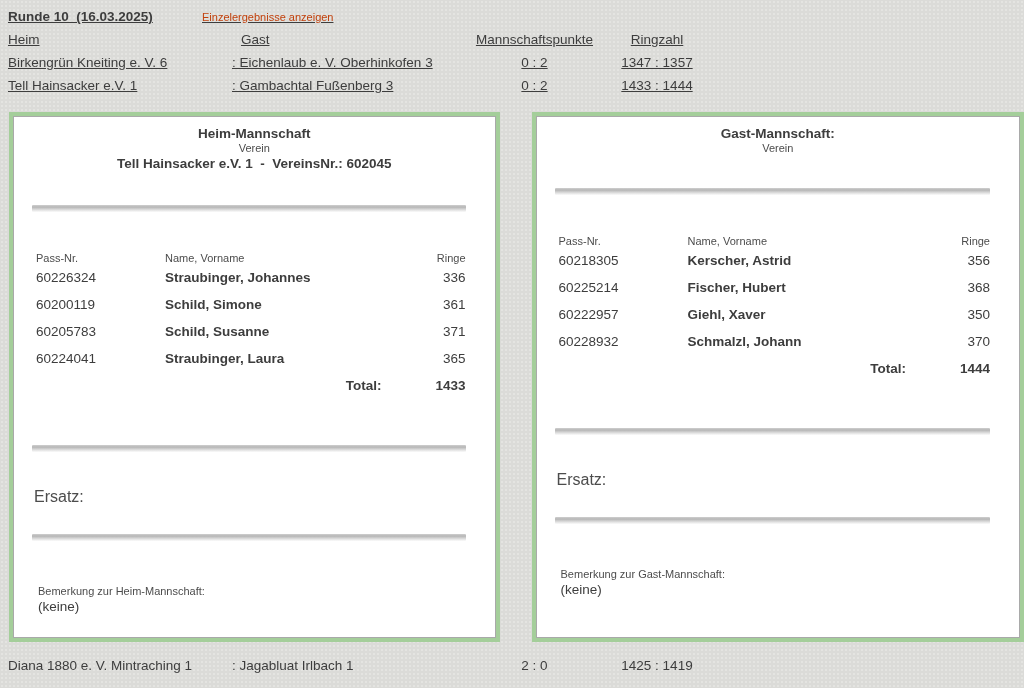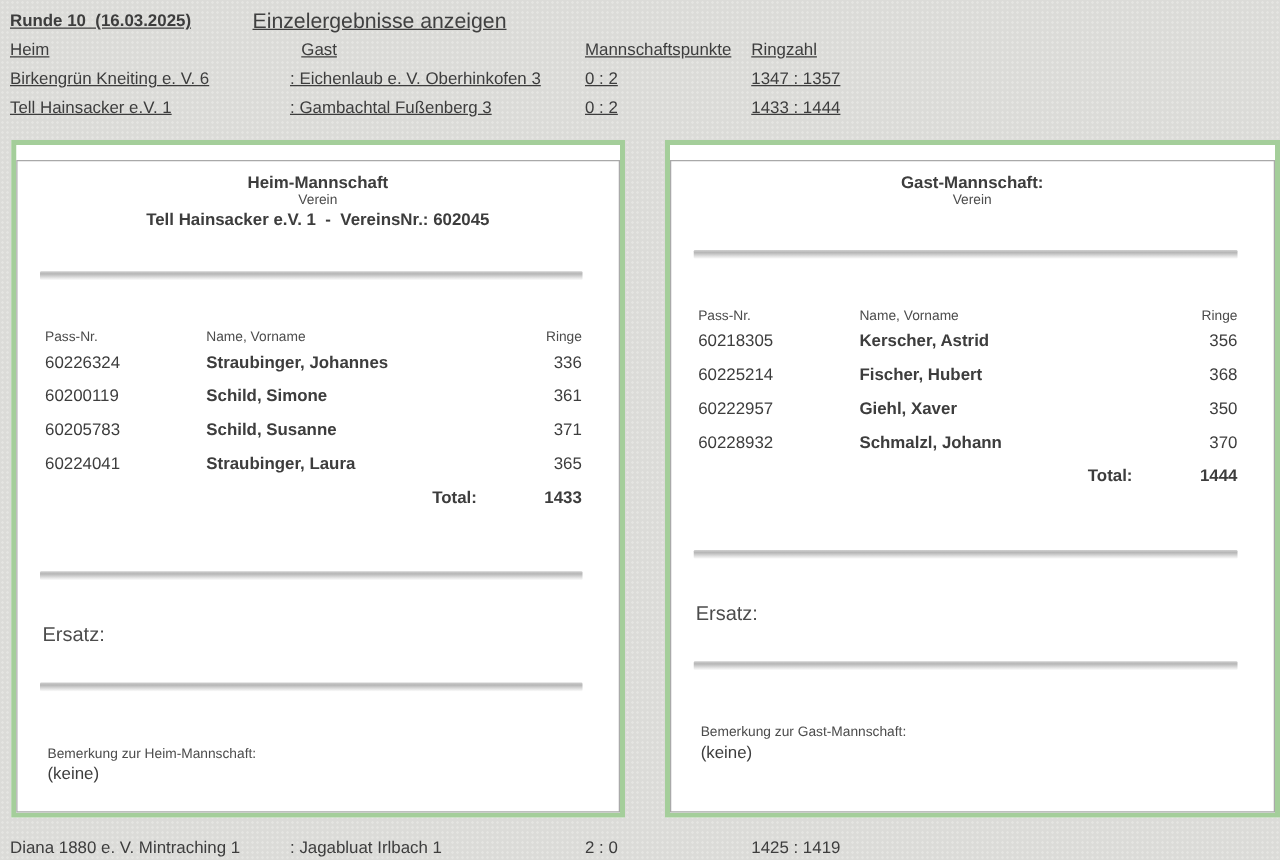--- a/index.html
+++ b/index.html
@@ -12,43 +12,42 @@
     font-family: "Liberation Sans", sans-serif;
     color: #3d3d3d;
     overflow: hidden;
     -webkit-font-smoothing: antialiased;
   }
 
   
   .top { padding: 5px 0 0 8px; text-decoration: underline; }
   .title-row { height: 23px; display: flex; align-items: center; }
   .round-title { font-weight: bold; font-size: 13.5px; white-space: pre; width: 194px; }
-  .link { color: #404040; font-size: 17px; text-decoration: none; cursor: pointer; text-align: center; }
+  .link { color: #c2410c; font-size: 11px; text-decoration: none; cursor: pointer; text-align: center; }
 
   .mgrid {
     display: grid;
     grid-template-columns: 224px 236px 133px 112px;
     height: 23px; align-items: center;
     font-size: 13.5px;
   }
-  .mgrid .c { text-align: left; }
+  .mgrid .c { text-align: center; }
   .gast-hpad { padding-left: 9px; }
 
   
   .panels { display: flex; gap: 32px; padding-left: 9px; margin-top: 15px; }
   .panel { border: 4px solid #a4ce9a; background: #fff; }
   .panel-l { width: 495px; }
   .panel-r { width: 497px; }
   .inner {
     border: 1px solid #a9a9a9;
     background: #ffffff;
     height: 522px;
     padding-top: 9px;
     overflow: hidden;
-    margin-top: 12px;
   }
 
   .p-title  { text-align: center; font-weight: bold; font-size: 13.5px; line-height: 16px; }
   .p-verein { text-align: center; font-size: 11px; line-height: 13px; color: #4c4c4c; }
   .p-team   { text-align: center; font-weight: bold; font-size: 13.5px; line-height: 17px; white-space: pre; }
 
   .rule {
     height: 7px; margin: 0 29px 0 18px; border: none; border-radius: 1px;
     background: linear-gradient(to bottom, #cfcfcf, #b6b6b6 30%, #e4e4e4 75%, #fbfbfb);
   }

